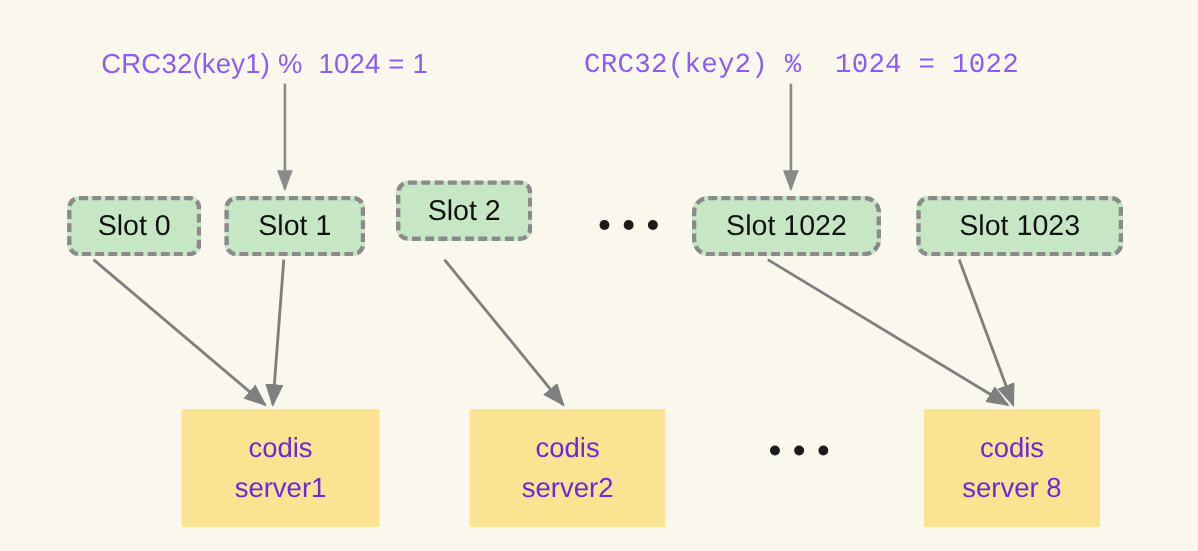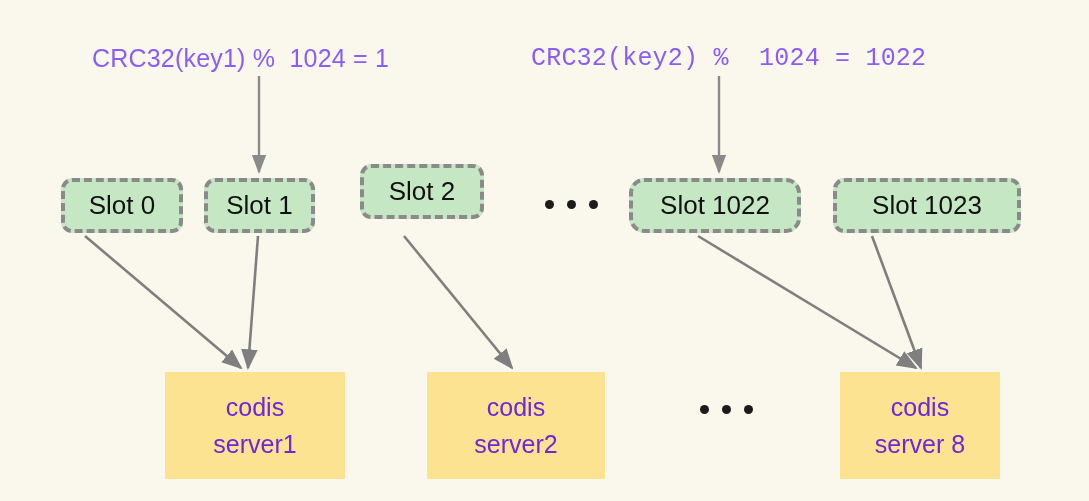--- a/index.html
+++ b/index.html
@@ -106,21 +106,21 @@
 
     <line x1="872" y1="236" x2="921" y2="368" stroke="#7f7f7f" stroke-width="2.6" marker-end="url(#arrowhead)"></line>
   </svg>
 
   <div class="formula" style="left:92px; top:44px;">CRC32(key1) %  1024 = 1</div>
 
   <div class="formula" style="left:531px; top:44px;font-family:Liberation Mono, monospace;">CRC32(key2) %  1024 = 1022</div>
 
   <div class="slot" style="left:33px; top:178px; width:122px; height:55px;margin-left:28px;">Slot 0</div>
 
-  <div class="slot" style="left:204px; top:178px; width:111px; height:55px;">Slot 1</div>
+  <div class="slot" style="left:204px; top:178px; width:128px; height:55px;">Slot 1</div>
 
   <div class="slot" style="left:360px; top:164px; width:124px; height:55px;">Slot 2</div>
 
   <div class="ellipsis" style="left:545px; top:200px;">
     <i></i>
     <i></i>
     <i></i>
   </div>
 
   <div class="slot" style="left:629px; top:178px; width:172px; height:55px;border-radius:15px;">Slot 1022</div>

